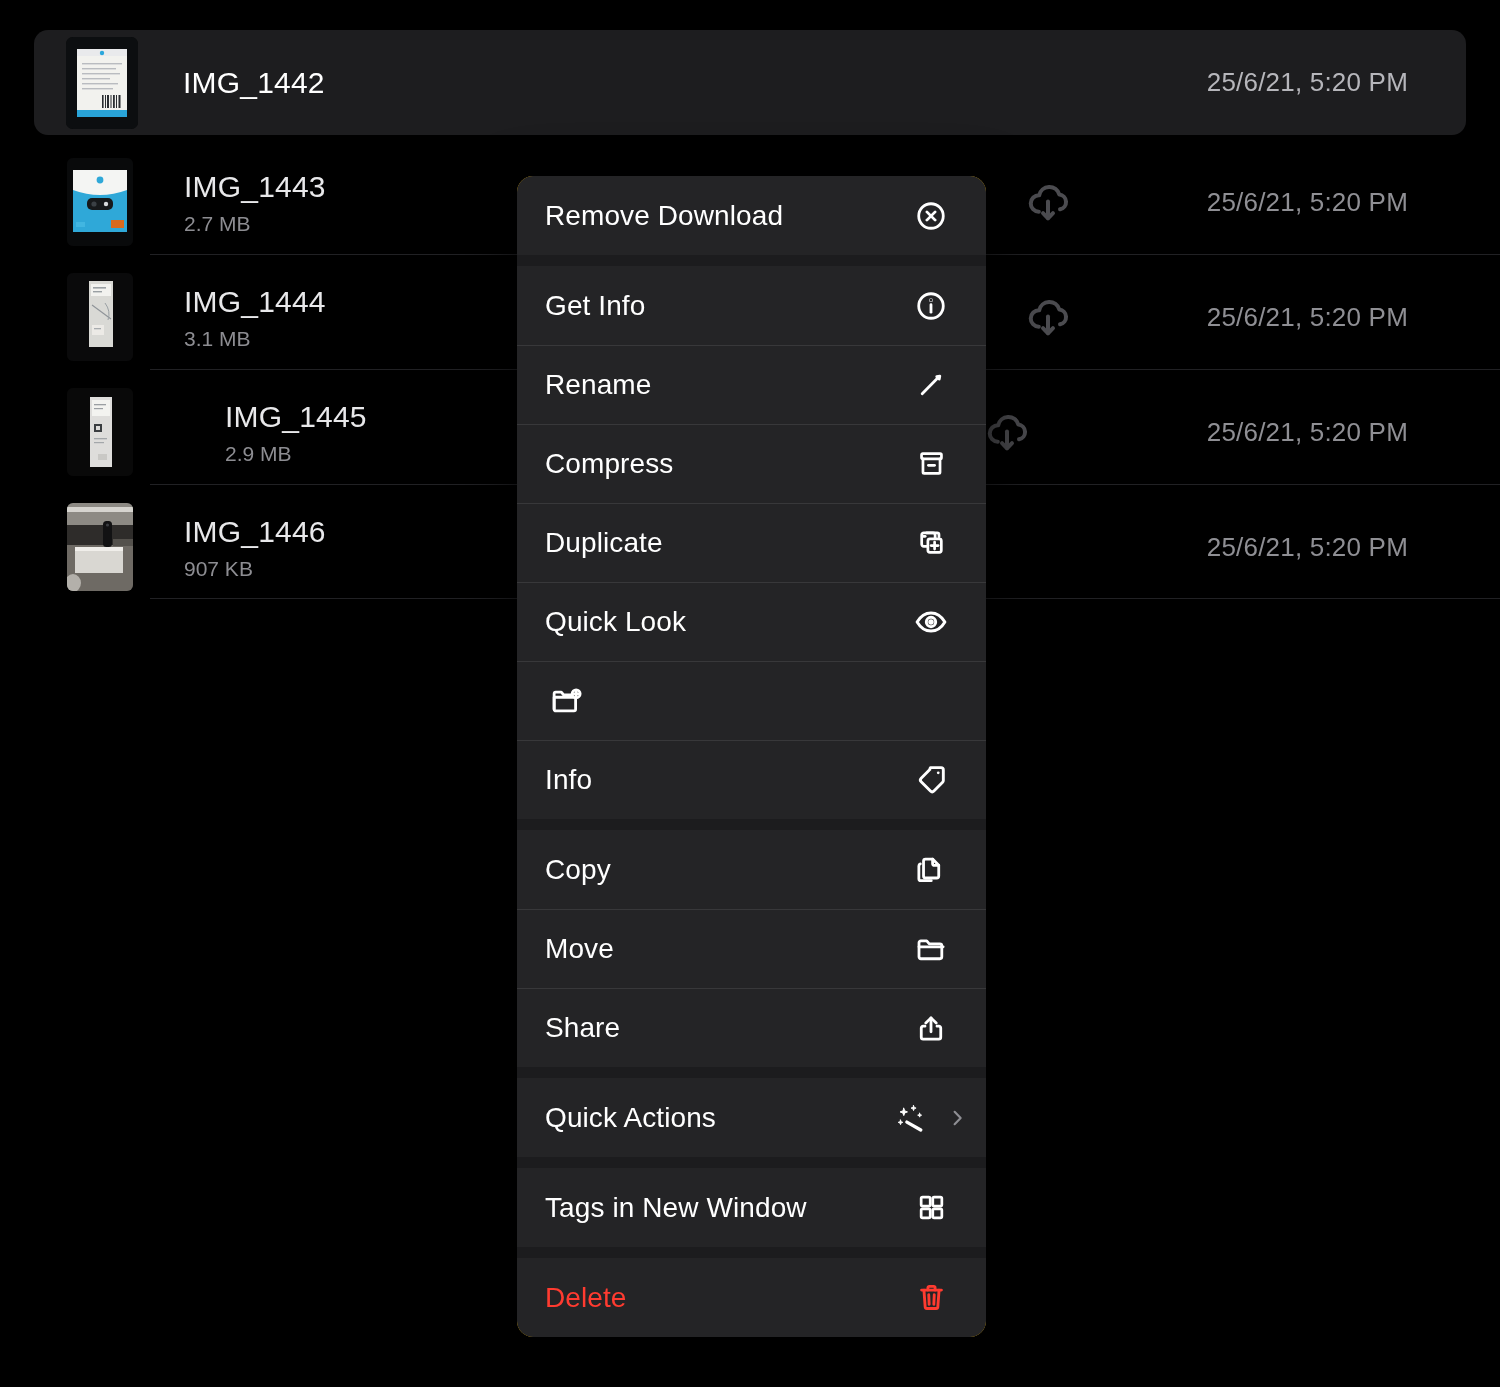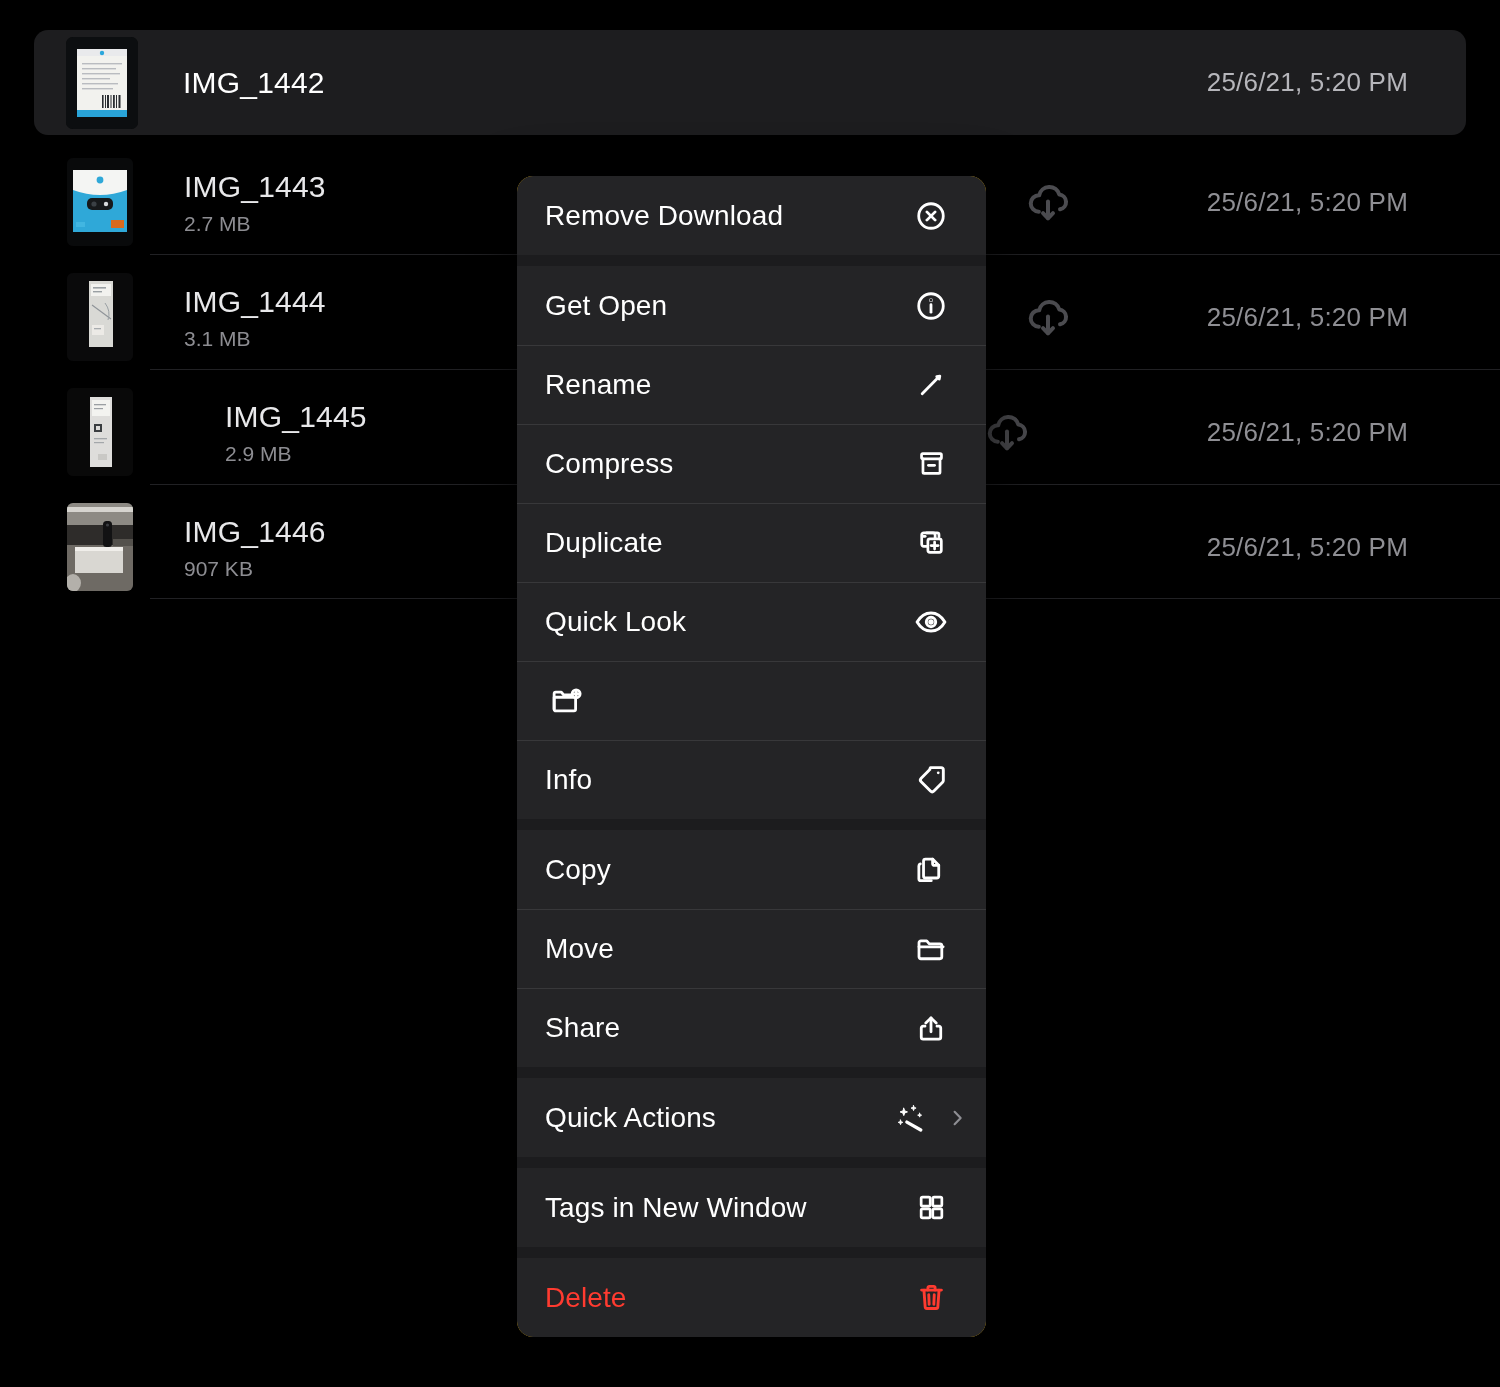--- a/index.html
+++ b/index.html
@@ -327,21 +327,21 @@
             <circle cx="12" cy="12" r="9.2"></circle>
             <line x1="8.9" y1="8.9" x2="15.1" y2="15.1"></line>
             <line x1="15.1" y1="8.9" x2="8.9" y2="15.1"></line>
           </svg>
         </span>
       </div>
     </div>
     <div class="group-gap"></div>
     <div class="menu-group">
       <div class="menu-item">
-        <span class="menu-label">Get Open</span>
+        <span class="menu-label">Get Info</span>
         <span class="menu-icon">
           <svg viewBox="0 0 24 24" width="32" height="32" fill="none" stroke="#fff" stroke-width="2.1" stroke-linecap="round" stroke-linejoin="round">
             <circle cx="12" cy="12" r="9.2"></circle>
             <line x1="12" y1="11" x2="12" y2="16.6"></line>
             <circle cx="12" cy="7.6" r="0.2" stroke-width="2.4"></circle>
           </svg>
         </span>
       </div>
       <div class="menu-item">
         <span class="menu-label">Rename</span>

